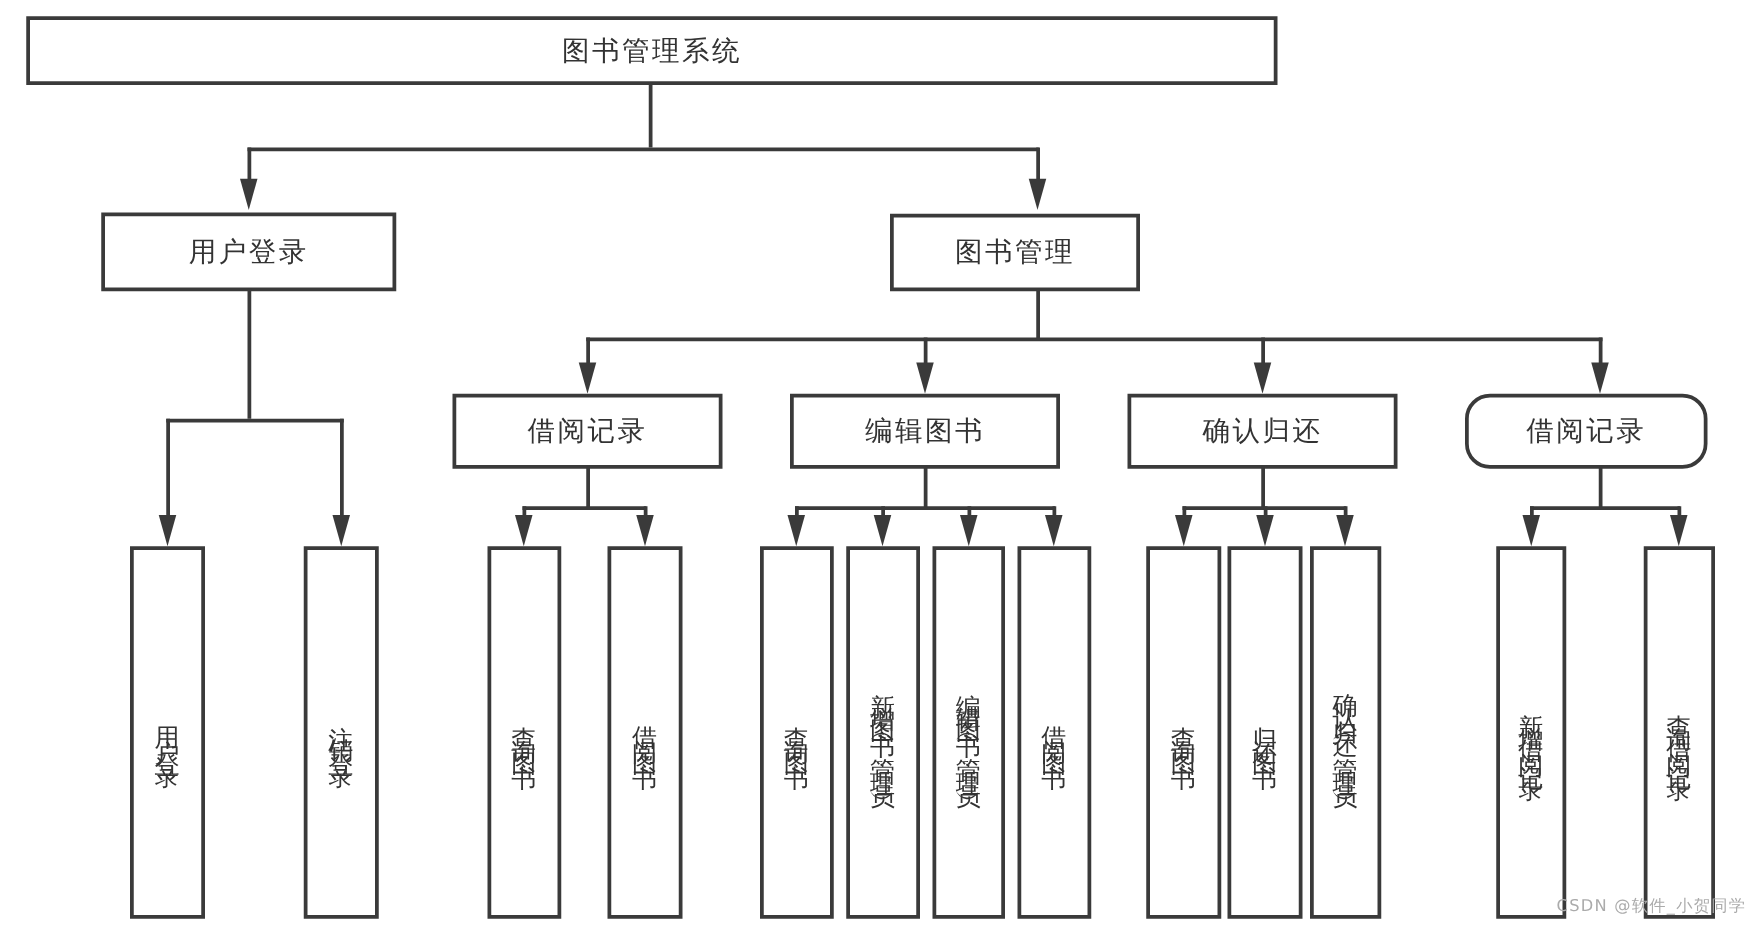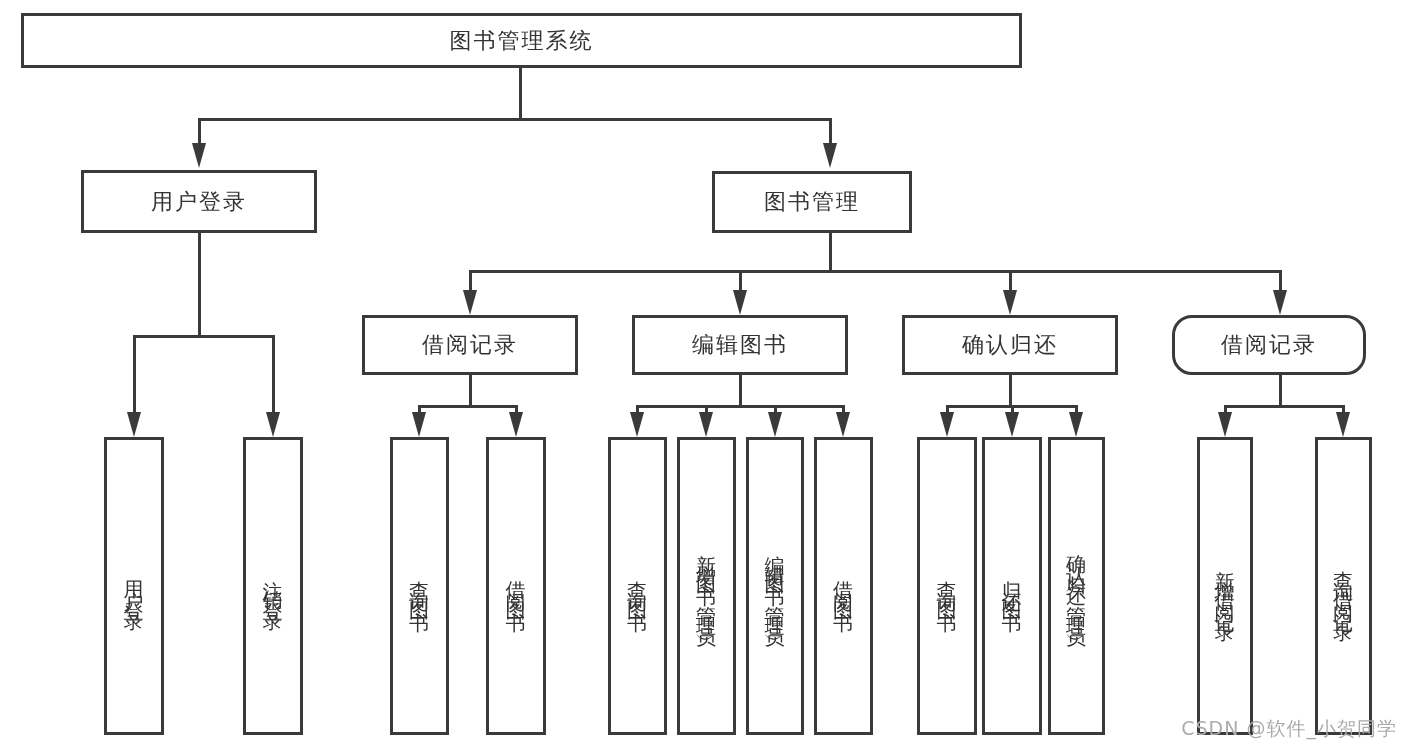--- a/index.html
+++ b/index.html
@@ -47,21 +47,21 @@
     position: absolute;
     width: 0; height: 0;
     border-left: 7px solid transparent;
     border-right: 7px solid transparent;
     border-top: 25px solid #3a3a3a;
   }
   .watermark {
     position: absolute;
     top: 716px;
     right: 8px;
-    font-size: 19px;
+    font-size: 13px;
     color: #ababab;
     letter-spacing: 1px;
     z-index: 10;
     white-space: nowrap;
   }
 </style>
 </head>
 <body>
 
 <div class="stage">

